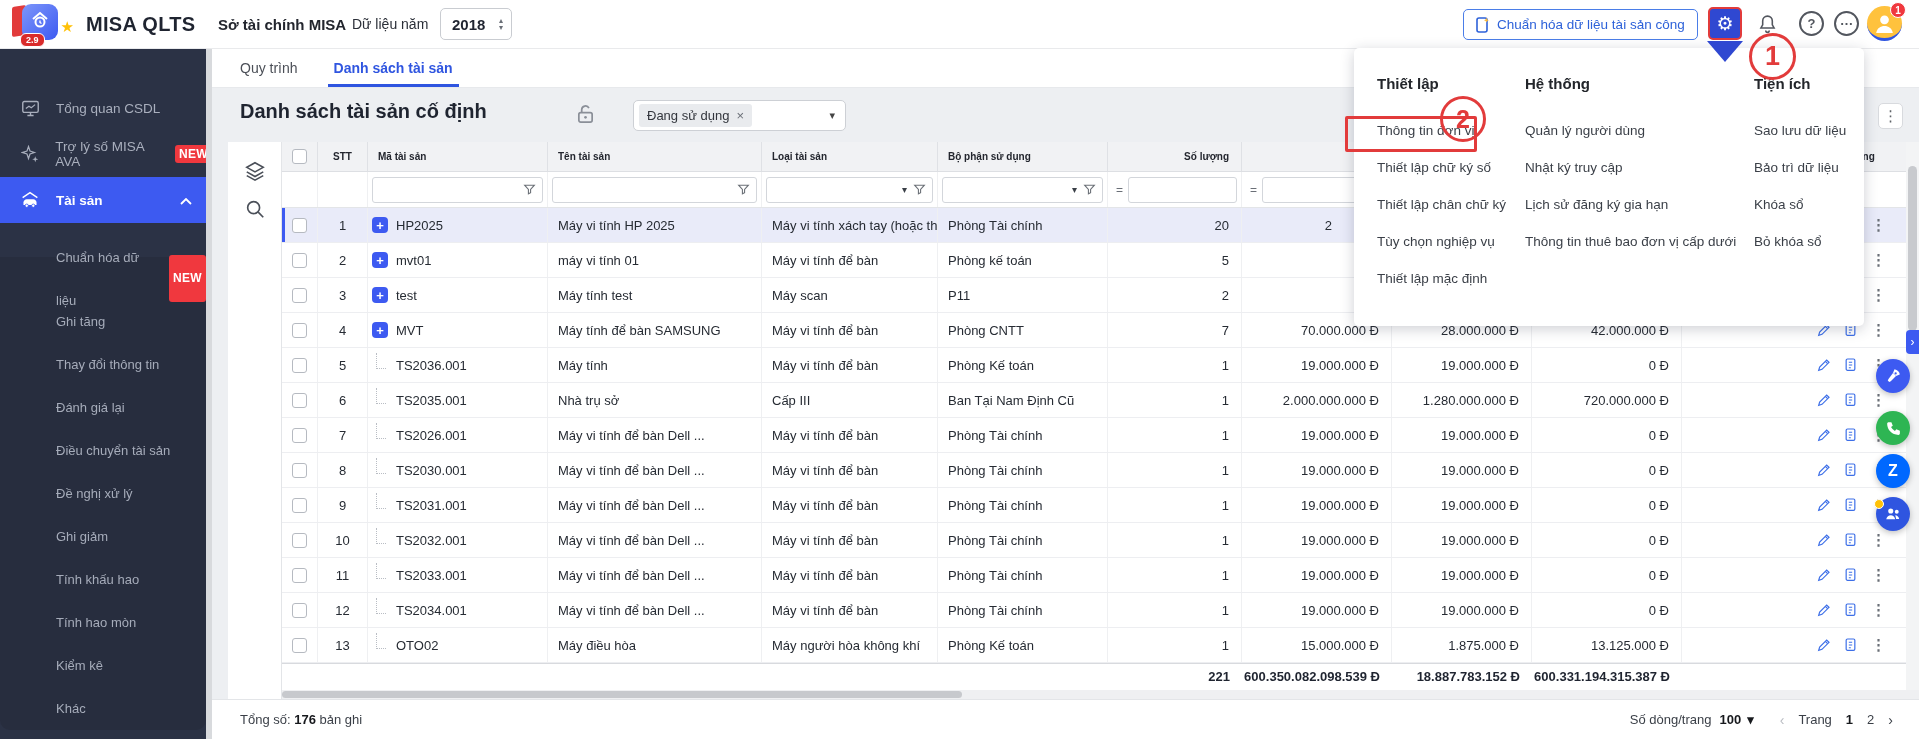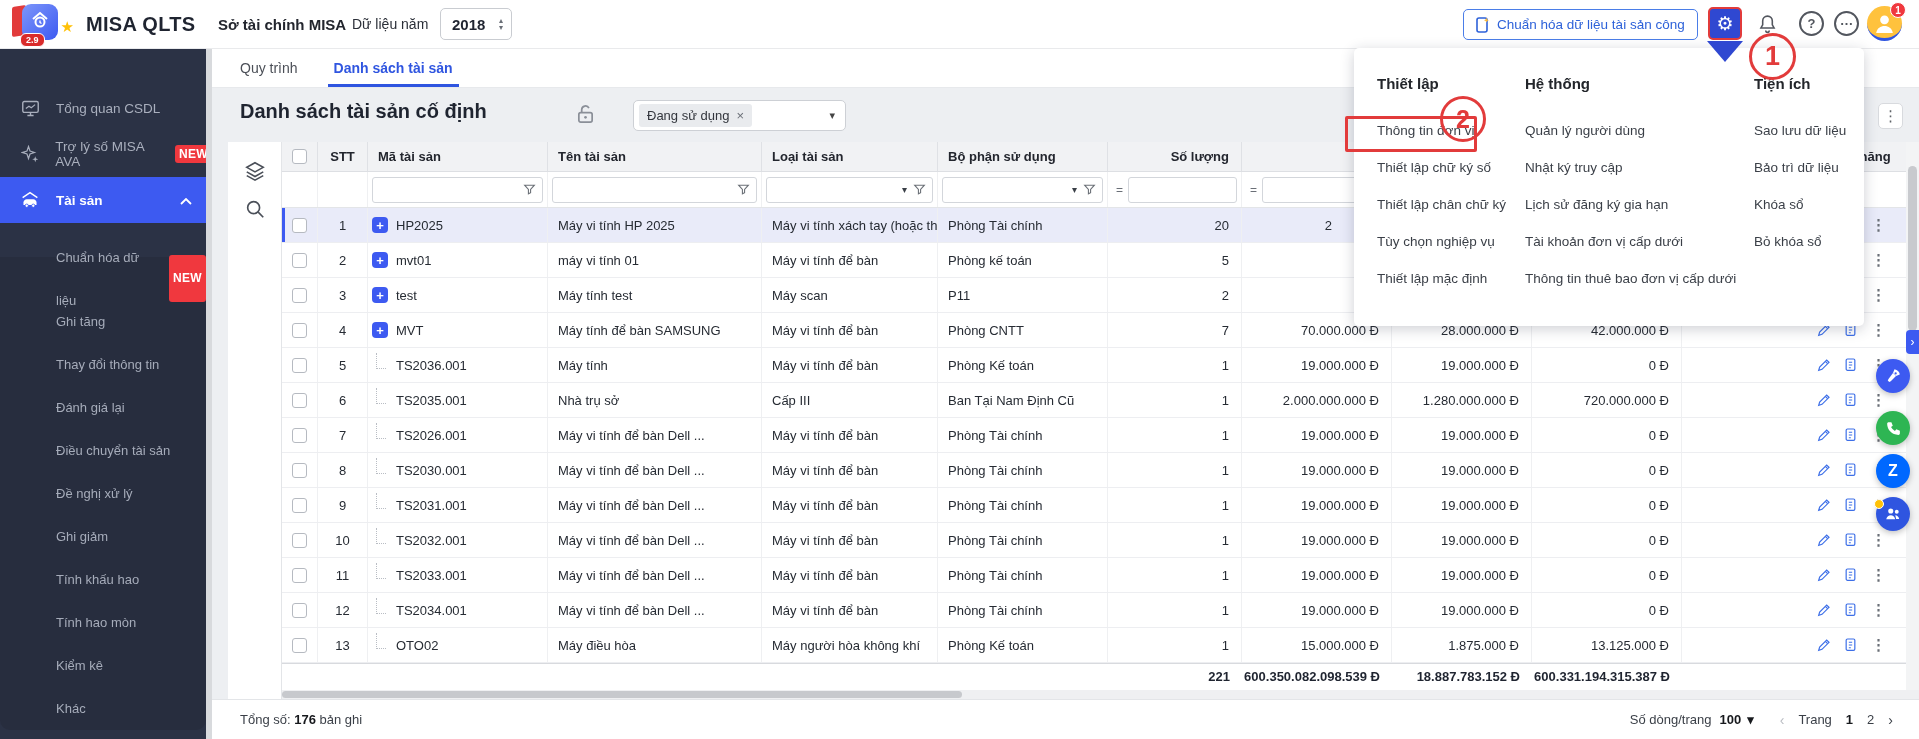--- a/index.html
+++ b/index.html
@@ -83,21 +83,21 @@
   
   .card { position:absolute; left:228px; top:142px; width:1691px; height:557px; background:#fff;
     border:1px solid #E3E5E8; z-index:1; }
   .icon-strip { position:absolute; left:228px; top:142px; width:54px; height:557px; background:#fff; z-index:2;
     border-right:1px solid #E3E5E8; }
   .icon-strip .si { position:absolute; left:16px; color:#4A4F58; }
   .grid { position:absolute; left:282px; top:142px; width:1637px; z-index:1; }
   .tr { display:grid; grid-template-columns:36px 50px 180px 214px 176px 170px 134px 150px 140px 150px 237px;
     position:relative; }
   .thead { height:30px; background:#F1F2F4; border-bottom:1px solid #DDDFE3; }
-  .thead .td { font-weight:bold; color:#23262E; font-size:13px; border-right:1px solid #DFE1E5; display:flex; align-items:center; }
+  .thead .td { font-weight:bold; color:#23262E; font-size:10px; border-right:1px solid #DFE1E5; display:flex; align-items:center; }
   .frow { height:36px; background:#fff; border-bottom:1px solid #E3E5E8; }
   .frow .td { border-right:1px solid #EFF0F2; display:flex; align-items:center; padding:0 4px; }
   .drow { height:35px; background:#fff; border-bottom:1px solid #EDEEF1; }
   .drow .td { border-right:1px solid #EFF0F2; display:flex; align-items:center; font-size:13px; color:#262B33;
     overflow:hidden; white-space:nowrap; }
   .drow.sel { background:#E9EBF9; }
   .drow.sel::before { content:""; position:absolute; left:0; top:0; bottom:0; width:3px; background:#3D5AF1; }
   .td.pl { padding-left:10px; } .td.ctr { justify-content:center; }
   .td.rt { justify-content:flex-end; padding-right:12px; }
   .td.cut { padding-right:59px; }
@@ -912,21 +912,20 @@
           <div class="m-item">Thiết lập chữ ký số</div>
           <div class="m-item">Thiết lập chân chữ ký</div>
           <div class="m-item">Tùy chọn nghiệp vụ</div>
           <div class="m-item">Thiết lập mặc định</div>
         </div>
         <div class="m-col" style="left: 171px;">
           <div class="m-title">Hệ thống</div>
           <div class="m-item">Quản lý người dùng</div>
           <div class="m-item">Nhật ký truy cập</div>
           <div class="m-item">Lịch sử đăng ký gia hạn</div>
-          <div class="m-item">Tài khoản đơn vị cấp dưới</div>
           <div class="m-item">Thông tin thuê bao đơn vị cấp dưới</div>
         </div>
         <div class="m-col" style="left: 400px;">
           <div class="m-title">Tiện ích</div>
           <div class="m-item">Sao lưu dữ liệu</div>
           <div class="m-item">Bảo trì dữ liệu</div>
           <div class="m-item">Khóa sổ</div>
           <div class="m-item">Bỏ khóa sổ</div>
         </div>
       </div>

